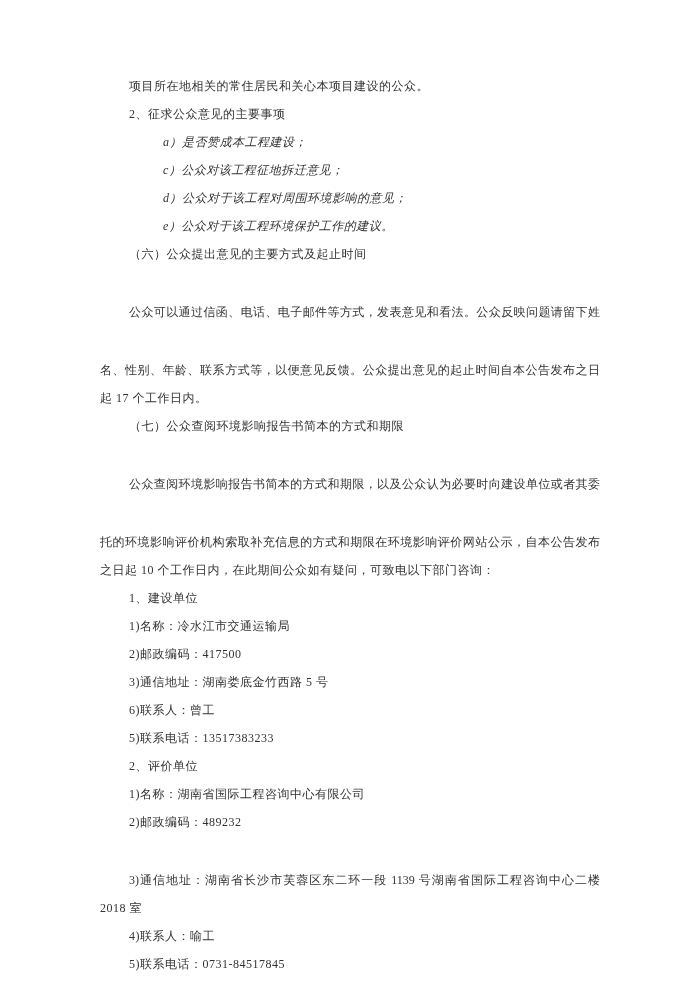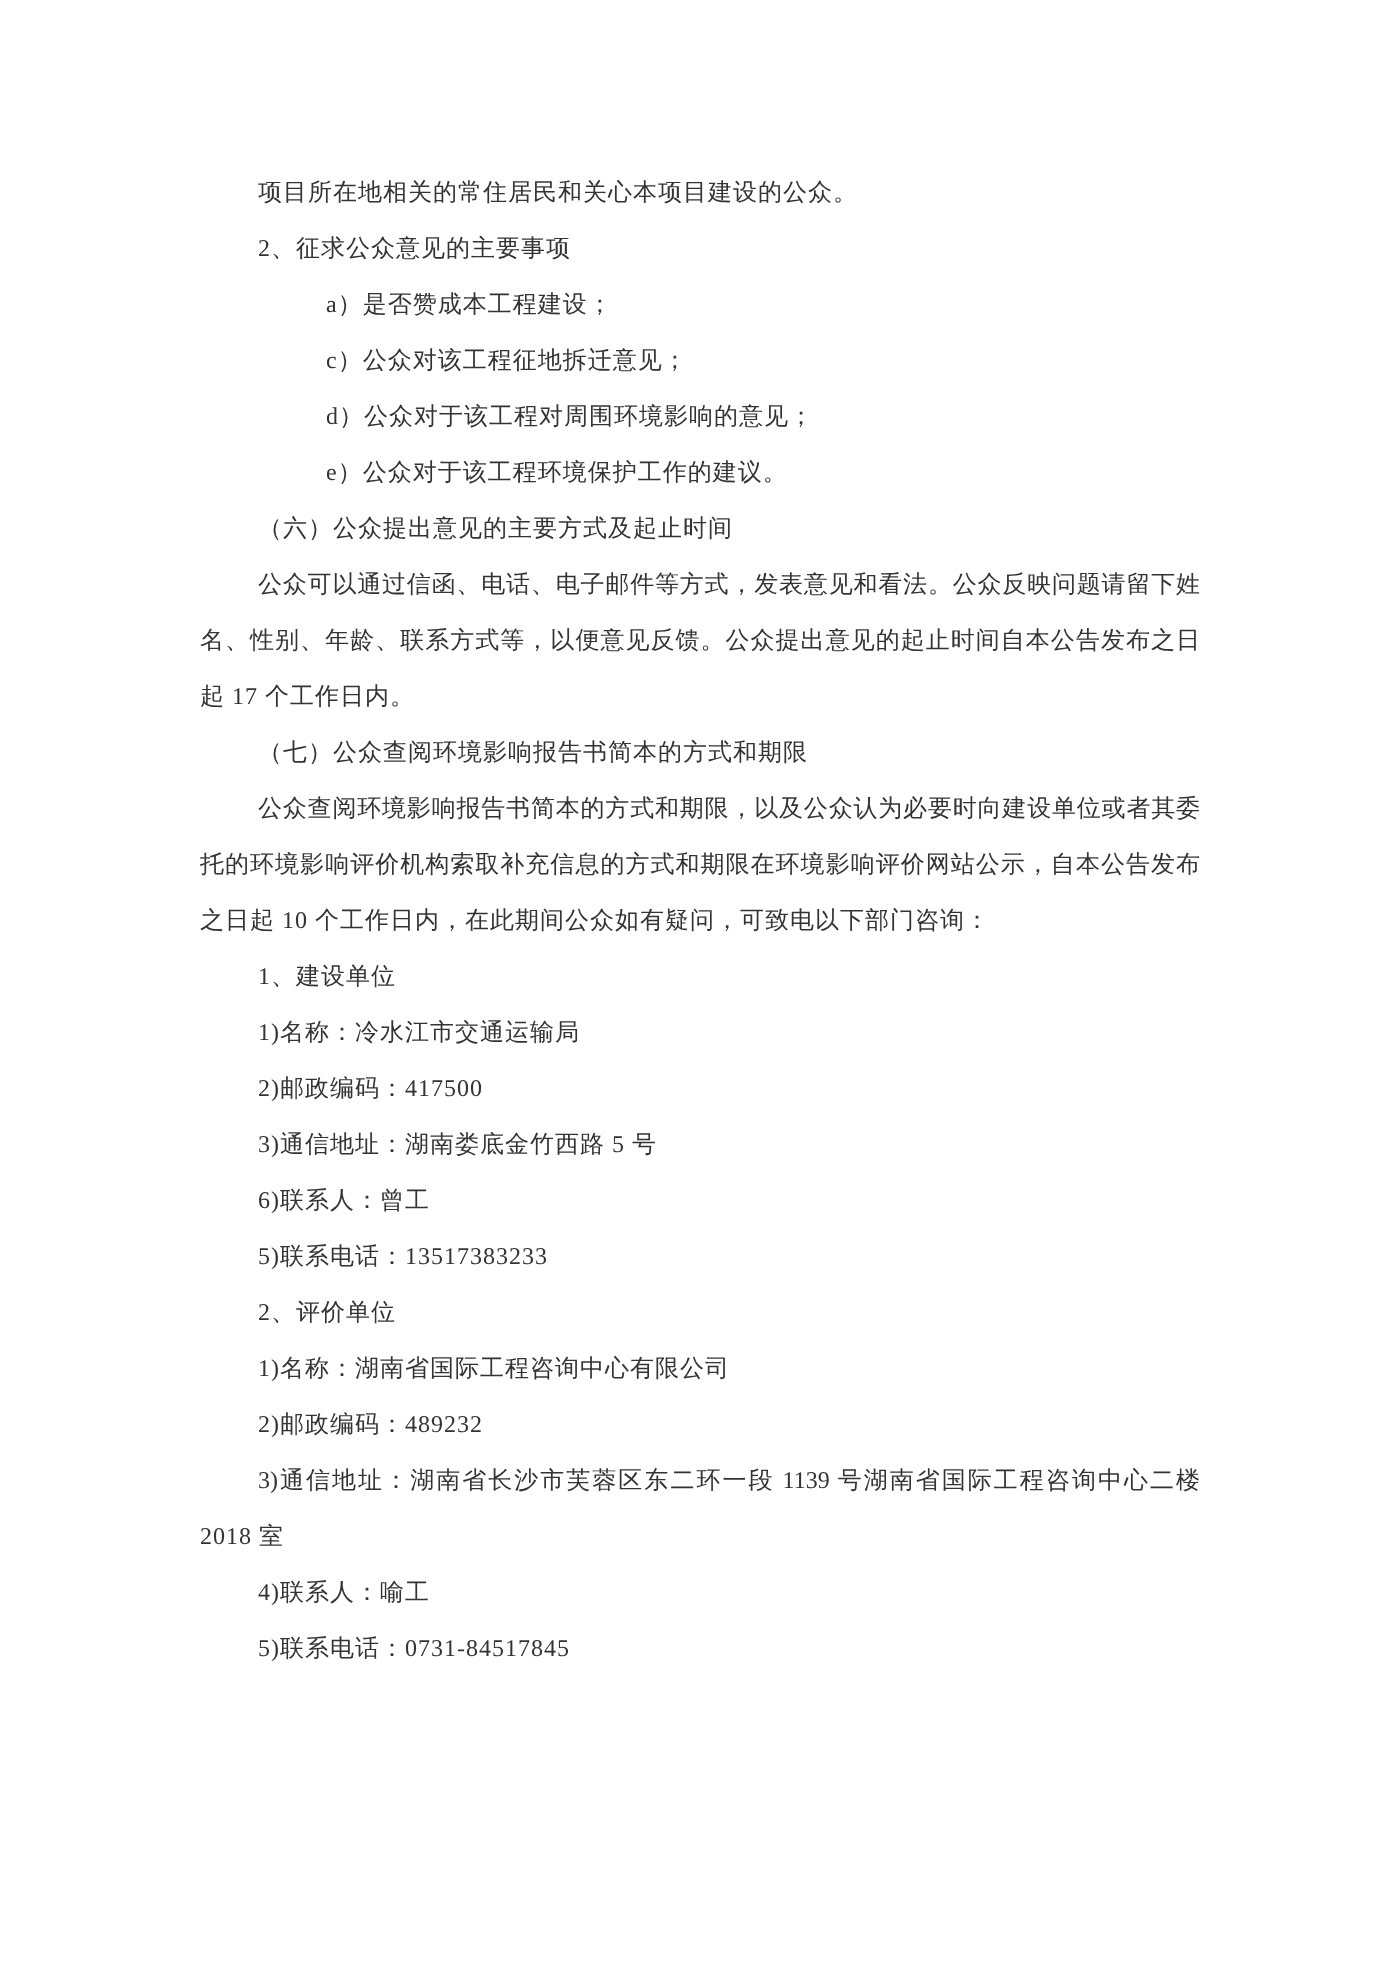--- a/index.html
+++ b/index.html
@@ -15,39 +15,40 @@
   .page {
     position: relative;
     width: 700px;
     height: 990px;
     background: #ffffff;
     overflow: hidden;
   }
   .content {
     position: absolute;
     left: 100px;
-    top: 82px;
+    top: 72px;
     width: 500px;
     font-size: 12px;
     line-height: 28px;
     color: #333333;
   }
   .line {
     white-space: nowrap;
     height: 28px;
     letter-spacing: 0.5px;
   }
   .indent-first { text-indent: 29px; }
-  .indent-list  { text-indent: 63px; }
+  .indent-list  { text-indent: 63px; font-style: italic; }
   .indent-none  { text-indent: 0; }
   .justify-full {
     white-space: normal;
     letter-spacing: 0;
     text-align: justify;
     text-align-last: justify;
+    margin-top: 30px;
   }
 </style>
 </head>
 <body>
 
 <div class="page">
   <div class="content" id="doc-content">
       <div class="line indent-first">项目所在地相关的常住居民和关心本项目建设的公众。</div>
       <div class="line indent-first">2、征求公众意见的主要事项</div>
       <div class="line indent-list">a）是否赞成本工程建设；</div>

